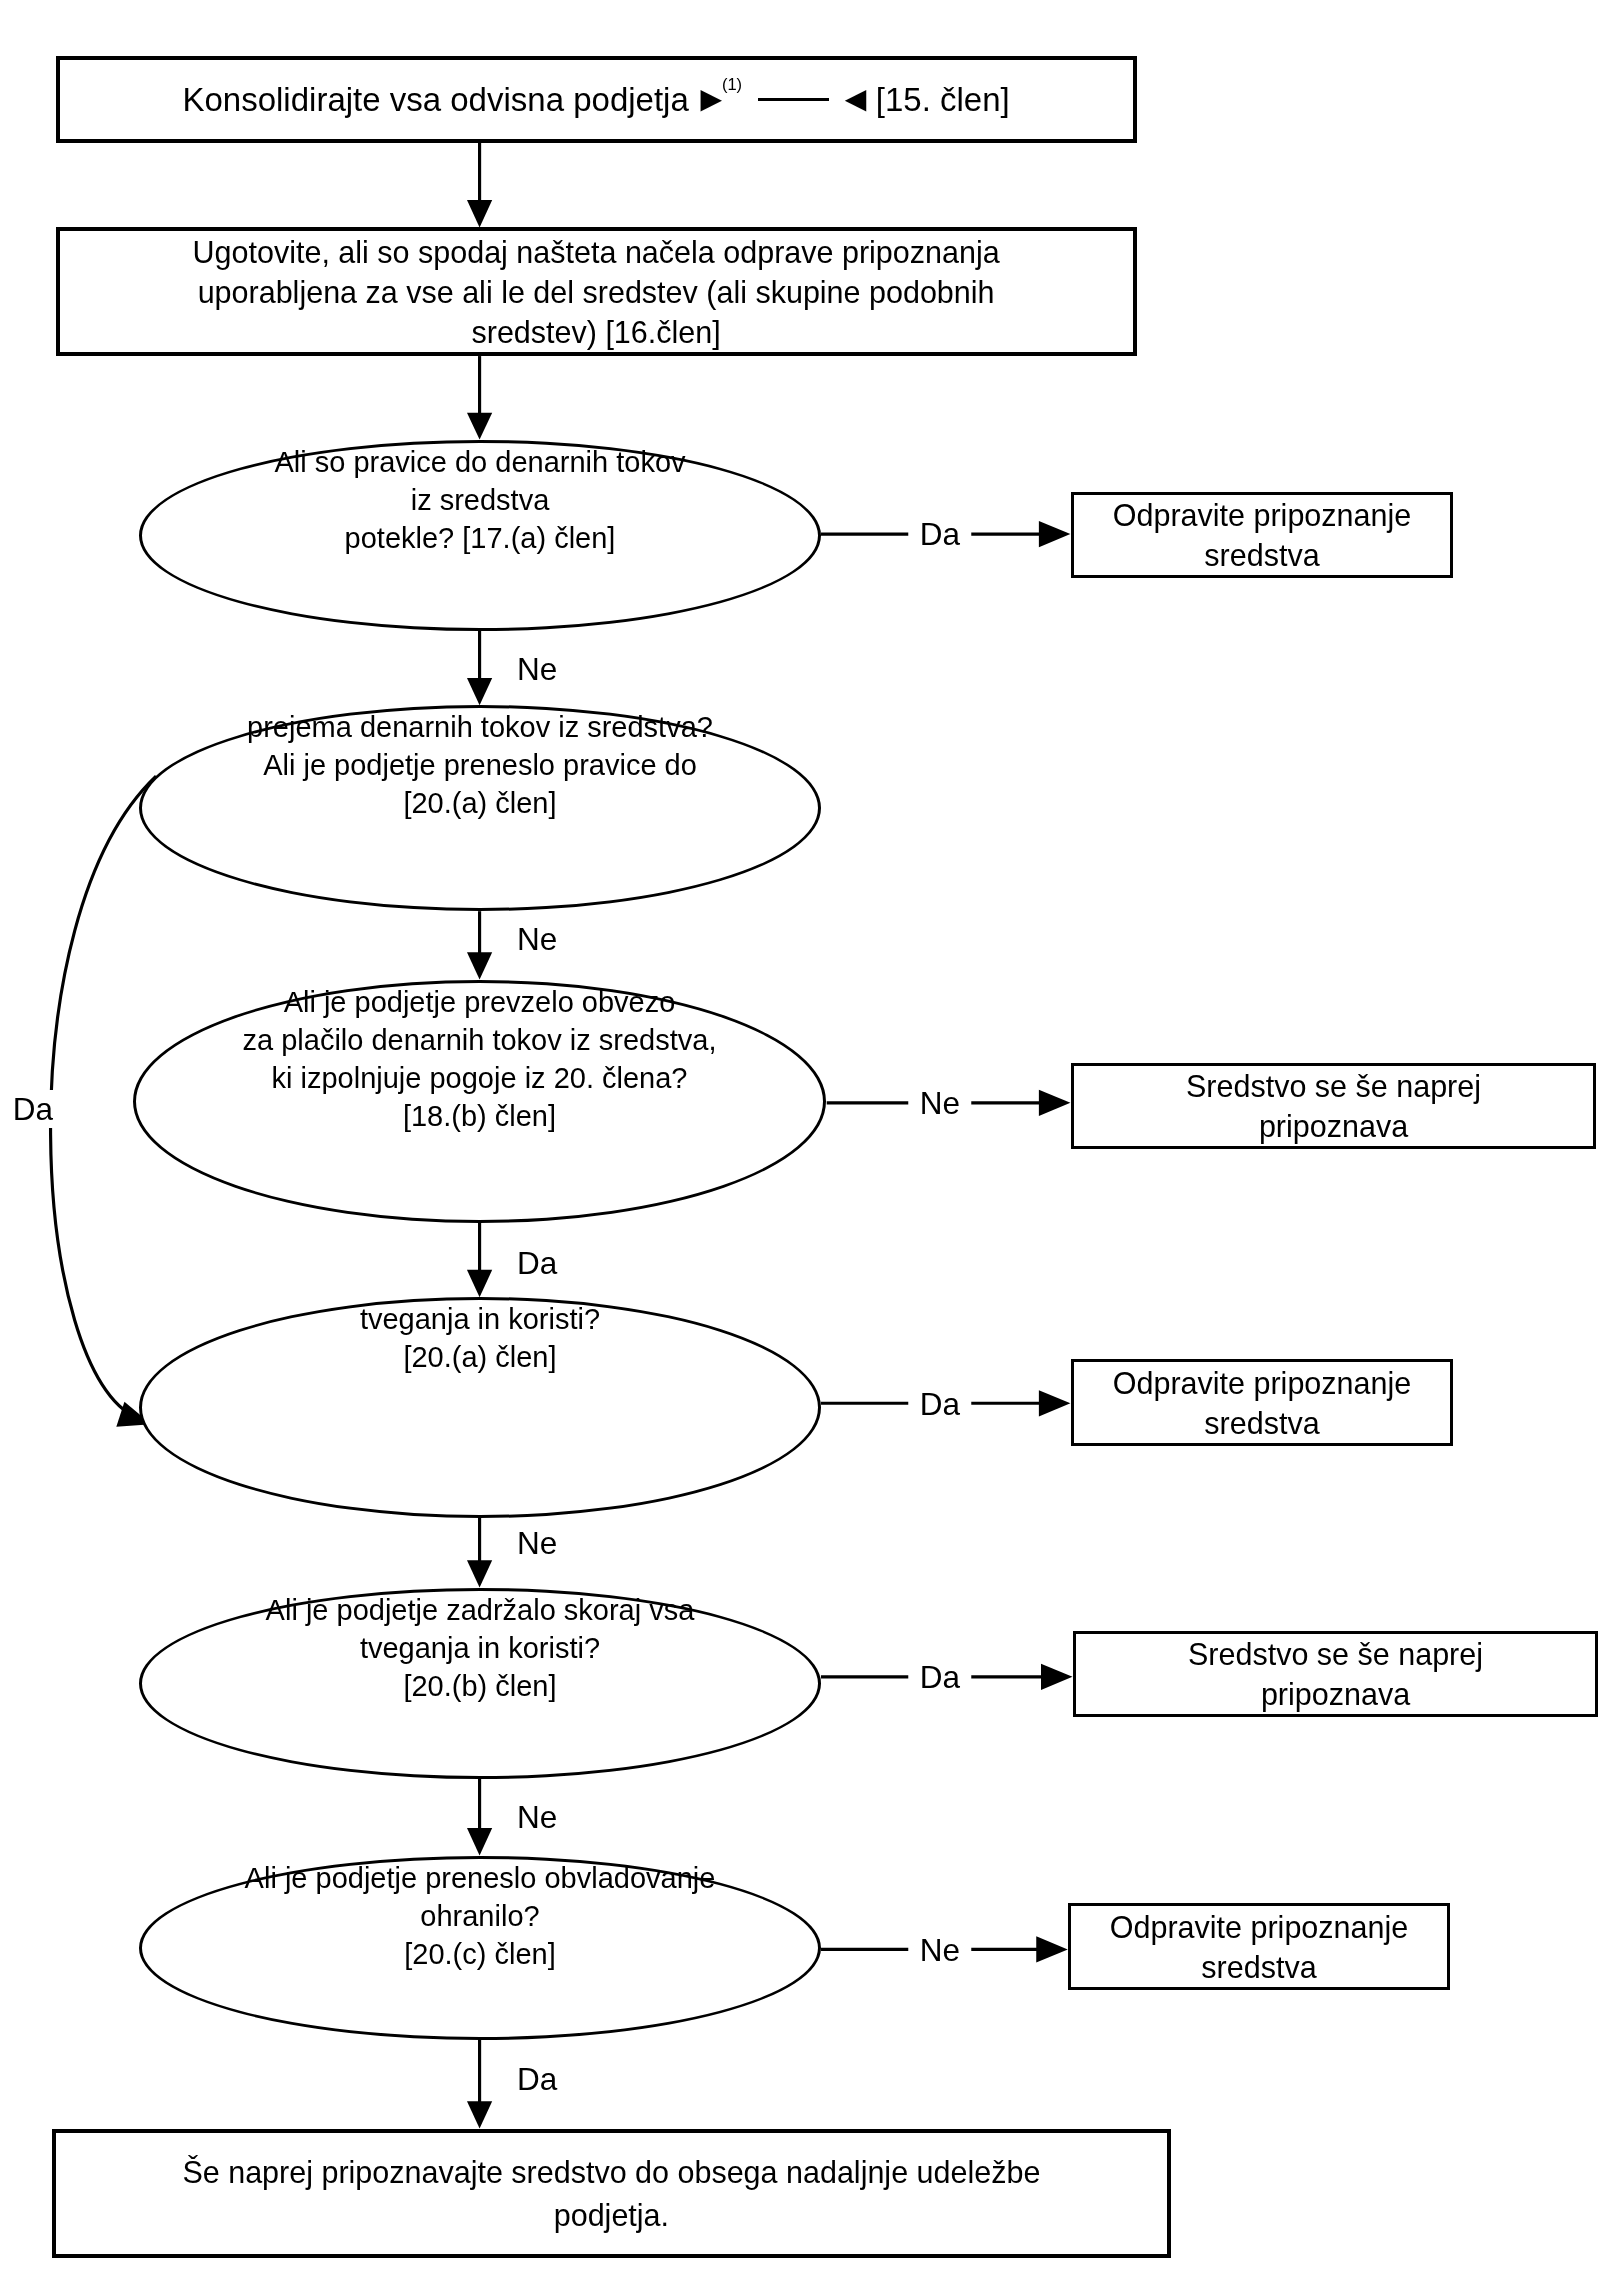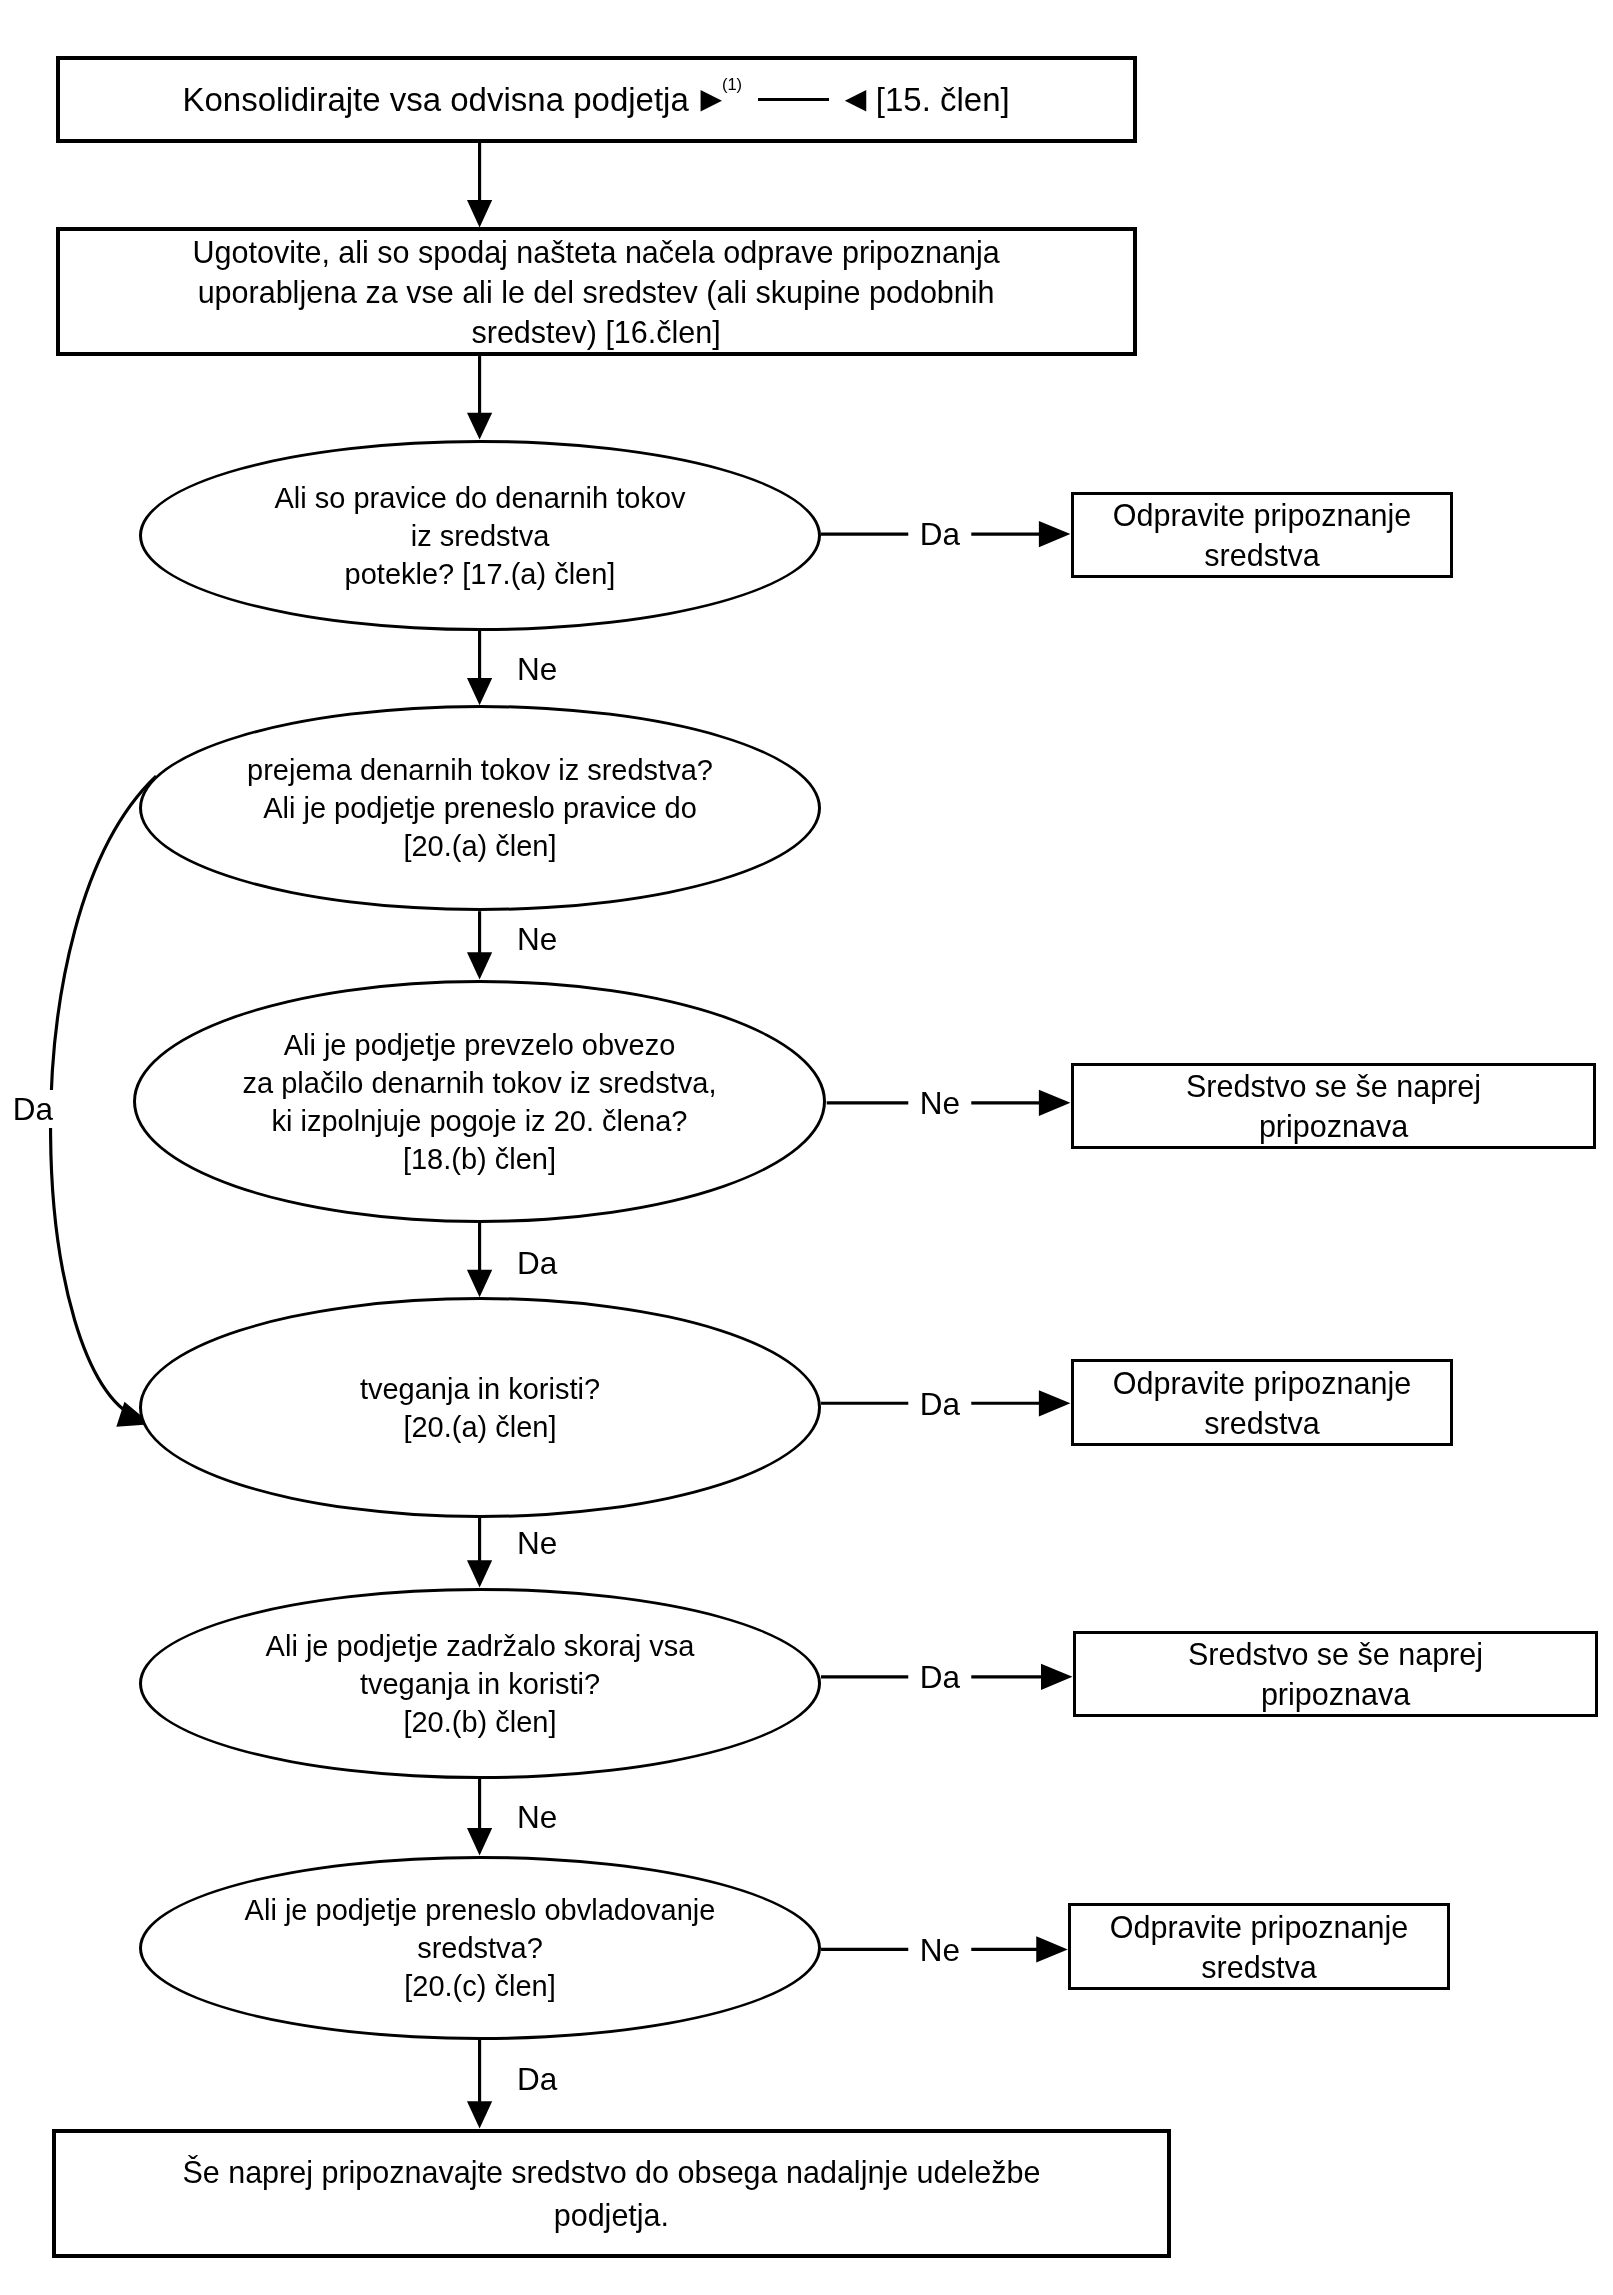--- a/index.html
+++ b/index.html
@@ -18,21 +18,21 @@
     display: flex; flex-direction: column; align-items: center; justify-content: center;
     text-align: center; font-size: 30.5px; line-height: 40px; margin-left: 44px;
   }
   .rbox {
     position: absolute; border: 3.7px solid #000; background: #fff;
     display: flex; flex-direction: column; align-items: center; justify-content: center;
     text-align: center; font-size: 30.5px; line-height: 40px;
   }
   .ellipse {
     position: absolute; border: 3.7px solid #000; background: #fff; border-radius: 50%;
-    display: flex; flex-direction: column; align-items: center; justify-content: center;
+    display: flex; flex-direction: column; align-items: center; justify-content: flex-start;
     text-align: center; font-size: 29px; line-height: 38px;
   }
   .startline { font-size: 33px; line-height: 37px; white-space: nowrap; display: flex; align-items: center; justify-content: center; }
   .tri { font-size: 0.85em; line-height: 1; }
   .marker-open { margin-left: 11.6px; }
   .marker-close { margin-right: 9.5px; }
   .supmark { font-size: 0.5em; vertical-align: super; transform: translateY(-14.7px); display: inline-block; }
   .dashline { display: inline-block; width: 71px; border-top: 3.7px solid #000; margin: 0 15.8px; }
 
   .lbl { position: absolute; font-size: 31.5px; line-height: 38px; white-space: nowrap; }
@@ -127,21 +127,21 @@
   </div>
 
   <div class="ellipse" style="left:139px; top:1588px; width:682px; height:191px;">
     <div>Ali je podjetje zadržalo skoraj vsa</div>
     <div>tveganja in koristi?</div>
     <div>[20.(b) člen]</div>
   </div>
 
   <div class="ellipse" style="left:139px; top:1856px; width:682px; height:184px;">
     <div>Ali je podjetje preneslo obvladovanje</div>
-    <div>sredstva?</div>
+    <div>ohranilo?</div>
     <div>[20.(c) člen]</div>
   </div>
 
   <div class="rbox" style="left:1071px; top:492px; width:382px; height:86px;">
     <div>Odpravite pripoznanje</div>
     <div>sredstva</div>
   </div>
 
   <div class="rbox" style="left:1071px; top:1063px; width:525px; height:86px;">
     <div>Sredstvo se še naprej</div>

